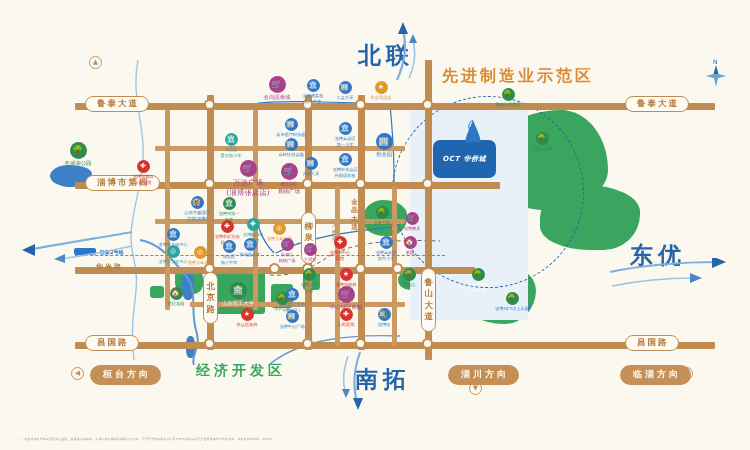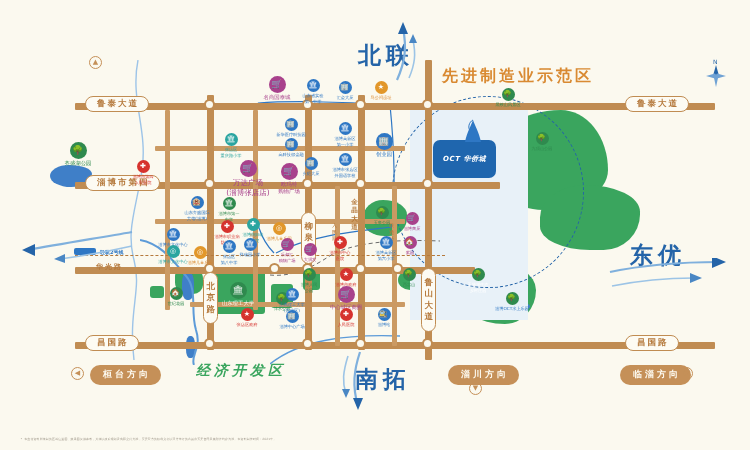--- a/index.html
+++ b/index.html
@@ -221,21 +221,21 @@
 
   <div class="slogan" style="left:355px;top:364px;">南拓</div>
   <svg class="arrow abs" style="left:338px;top:350px;width:40px;height:62px;">
     <path d="M22 2 C16 20 14 36 20 56" stroke="#7fb0dd" stroke-width="2.2" fill="none"></path>
     <path d="M10 6 C5 22 4 32 8 44" stroke="#9cc4e6" stroke-width="1.6" fill="none"></path>
     <path d="M20 60 L15 48 L25 48 Z" fill="#2464a8"></path>
     <path d="M8 48 L4 39 L12 39 Z" fill="#4a87c4"></path>
   </svg>
 
   <div class="zone-title" style="left:442px;top:66px;">先进制造业示范区</div>
-  <div class="zone-title big" style="left:196px;top:362px;color:#3aa55e;font-style:italic;">经济开发区</div>
+  <div class="zone-title big" style="left:196px;top:362px;color:#3aa55e;">经济开发区</div>
 
   <div class="octcard" style="left:433px;top:140px;width:63px;height:38px;">
     <div class="oct-txt">OCT 华侨城</div>
   </div>
   <svg class="abs" style="left:461px;top:118px;width:24px;height:26px;">
     <path d="M4 24 C6 14 10 8 12 2 C14 8 18 14 20 24 Z" fill="#2e77c4"></path>
     <path d="M10 14 C6 10 8 4 12 2" stroke="#2e77c4" stroke-width="1" fill="none"></path>
   </svg>
 
   <div class="compass" style="left:713px;top:58px;font-size:6px;">N</div>

